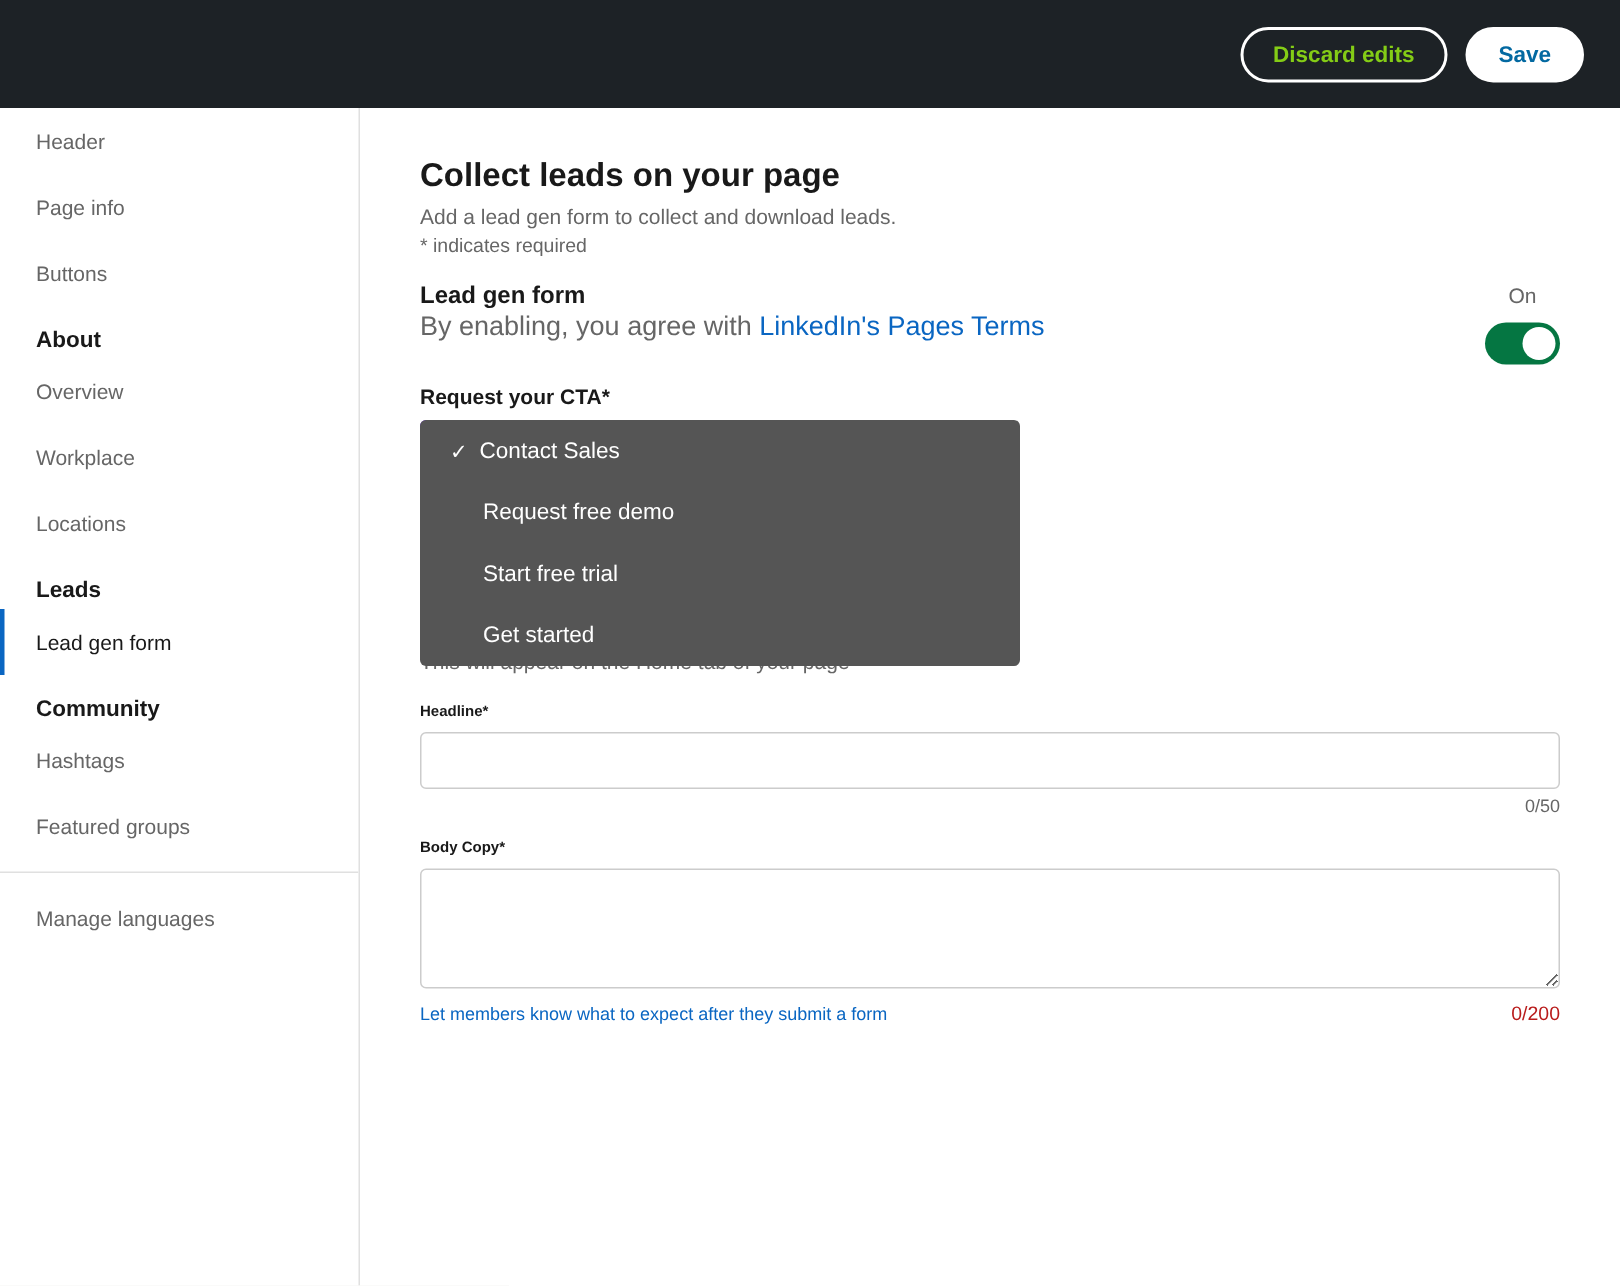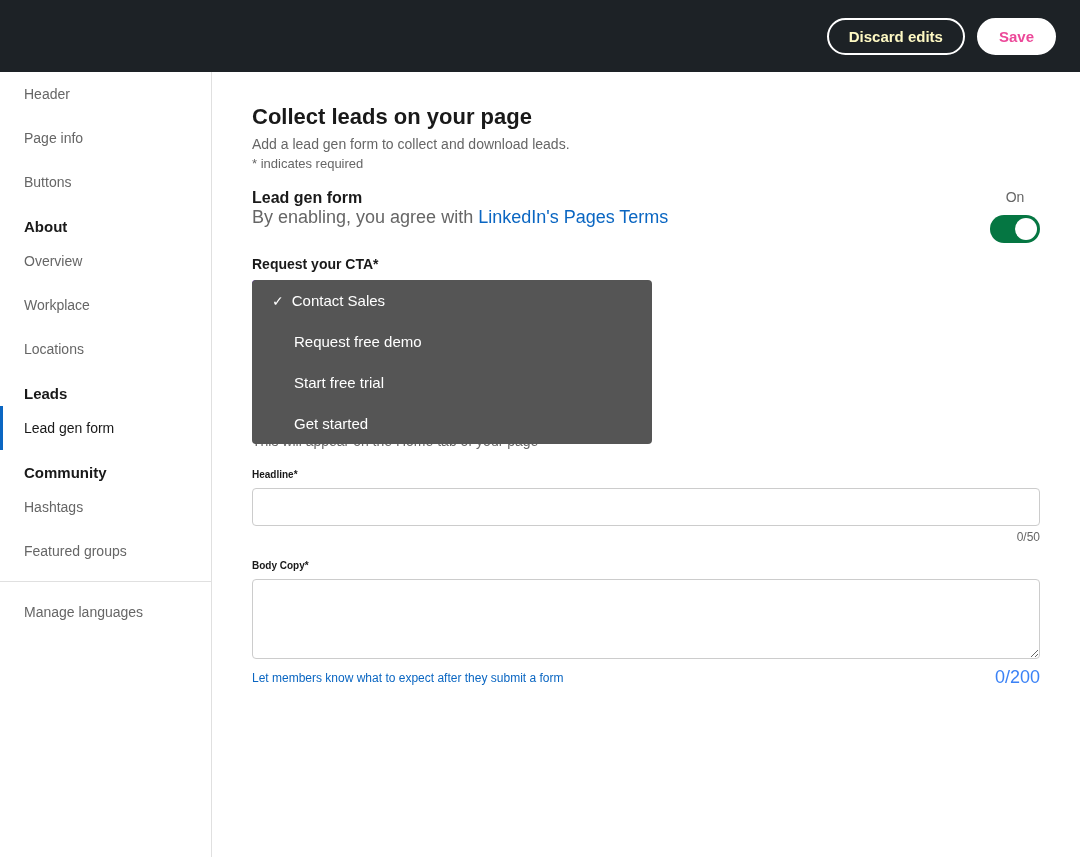--- a/index.html
+++ b/index.html
@@ -11,47 +11,47 @@
       height: 72px;
       display: flex;
       align-items: center;
       justify-content: flex-end;
       padding: 0 24px;
       gap: 12px;
     }
     .btn-discard {
       background: transparent;
       border: 2px solid #fff;
-      color: #fef9c3;
+      color: #84cc16;
       padding: 8px 20px;
       border-radius: 24px;
       font-size: 15px;
       font-weight: 600;
       cursor: pointer;
     }
     .btn-save {
       background: #fff;
       border: 2px solid #fff;
-      color: #ec4899;
+      color: #0369a1;
       padding: 8px 20px;
       border-radius: 24px;
       font-size: 15px;
       font-weight: 600;
       cursor: pointer;
     }
 
     
     .layout {
       display: flex;
       height: calc(857px - 72px);
     }
 
     
     .sidebar {
-      width: 212px;
+      width: 240px;
       background: #fff;
       border-right: 1px solid #e0e0e0;
       overflow-y: auto;
       flex-shrink: 0;
     }
     .sidebar-item {
       padding: 14px 24px;
       font-size: 14px;
       color: #666;
       cursor: pointer;
@@ -253,22 +253,22 @@
     .hint-row {
       display: flex;
       justify-content: space-between;
       align-items: center;
     }
     .hint-text {
       font-size: 12px;
       color: #0a66c2;
     }
     .char-count-right {
-      font-size: 18px;
-      color: #3b82f6;
+      font-size: 13px;
+      color: #b91c1c;
     }
 
     
     .sidebar::-webkit-scrollbar, .main::-webkit-scrollbar { width: 6px; }
     .sidebar::-webkit-scrollbar-thumb, .main::-webkit-scrollbar-thumb { background: #ccc; border-radius: 3px; }
   </style>
 </head>
 <body>
 
 <div class="topbar">

